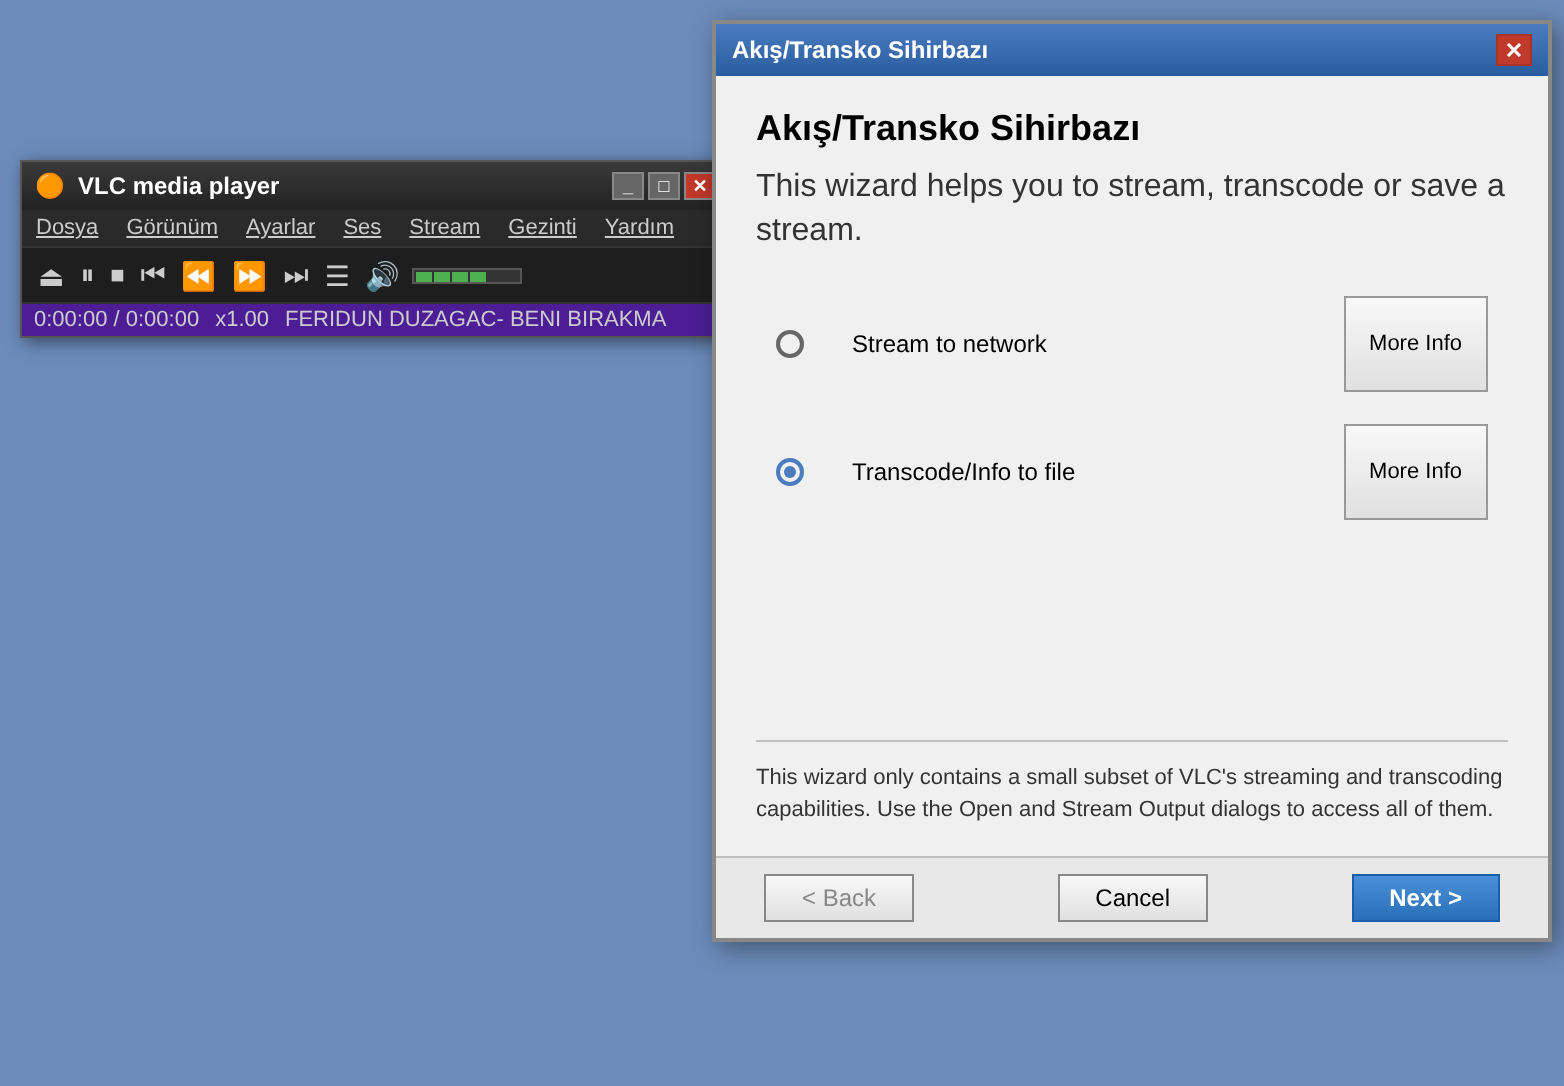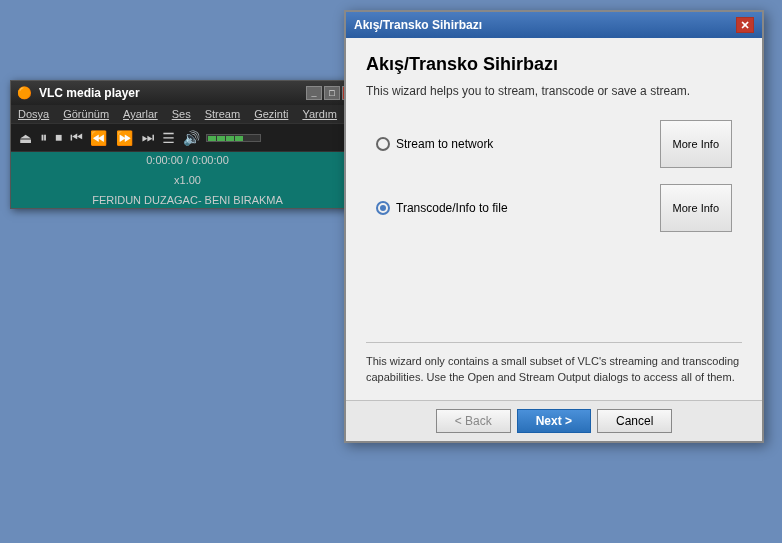--- a/index.html
+++ b/index.html
@@ -105,36 +105,35 @@
       gap: 1px;
       padding: 1px;
     }
     .vol-seg {
       width: 8px;
       height: 6px;
       background: #4caf50;
     }
 
     .vlc-statusbar {
-      background: #0f766e;
+      background: #4c1d95;
       padding: 2px 6px;
       color: #ccc;
       font-size: 11px;
       display: flex;
-      align-items: center;
+      align-items: flex-end;
       gap: 8px;
       border-top: 1px solid #333;
-      flex-direction: column;
     }
 
     
     .wizard-dialog {
       position: absolute;
       top: 10px;
-      left: 344px;
+      left: 356px;
       width: 420px;
       background: #c2410c;
       border: 2px solid #888;
       box-shadow: 3px 3px 12px rgba(0,0,0,0.4);
     }
     .wizard-titlebar {
       background: linear-gradient(to bottom, #4a7cbf, #2a5ca0);
       padding: 5px 8px;
       display: flex;
       align-items: center;
@@ -161,40 +160,40 @@
       padding: 16px 20px 0 20px;
       background: #f0f0f0;
     }
     .wizard-title {
       font-size: 18px;
       font-weight: bold;
       color: #000;
       margin-bottom: 8px;
     }
     .wizard-desc {
-      font-size: 12px;
+      font-size: 16px;
       color: #333;
       margin-bottom: 20px;
       line-height: 1.4;
     }
 
     .wizard-options {
       margin: 20px 0;
       padding: 0 10px;
     }
     .wizard-option-row {
       display: flex;
       align-items: center;
       justify-content: space-between;
       margin-bottom: 16px;
     }
     .option-left {
       display: flex;
       align-items: flex-end;
-      gap: 6px;
+      gap: 24px;
     }
     .radio-btn {
       width: 14px;
       height: 14px;
       border-radius: 50%;
       border: 2px solid #666;
       display: flex;
       align-items: center;
       justify-content: center;
       cursor: pointer;
@@ -235,21 +234,21 @@
       color: #333;
       line-height: 1.5;
       background: #f0f0f0;
     }
 
     .wizard-footer {
       background: #e8e8e8;
       border-top: 1px solid #c0c0c0;
       padding: 8px 24px;
       display: flex;
-      justify-content: center;
+      justify-content: space-between;
       gap: 6px;
     }
     .footer-btn {
       padding: 4px 18px;
       font-size: 12px;
       cursor: pointer;
       border: 1px solid #888;
       background: linear-gradient(to bottom, #f8f8f8, #e0e0e0);
       color: #000;
     }
@@ -352,16 +351,16 @@
 
     <div class="spacer-area"></div>
 
     <hr class="wizard-separator">
   </div>
 
   <div class="wizard-bottom-desc">This wizard only contains a small subset of VLC's streaming and transcoding capabilities. Use the Open and Stream Output dialogs to access all of them.</div>
 
   <div class="wizard-footer">
     <button class="footer-btn" disabled="">&lt; Back</button>
+    <button class="footer-btn">Cancel</button>
     <button class="footer-btn primary">Next &gt;</button>
-    <button class="footer-btn">Cancel</button>
   </div>
 </div>
 
 </body></html>

